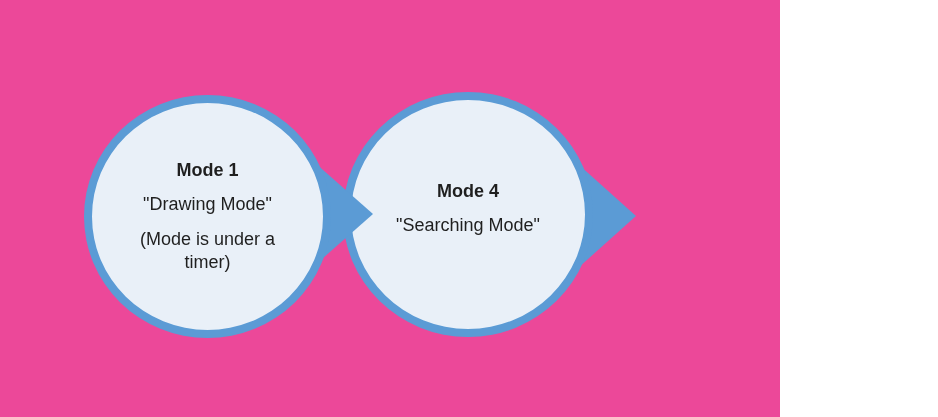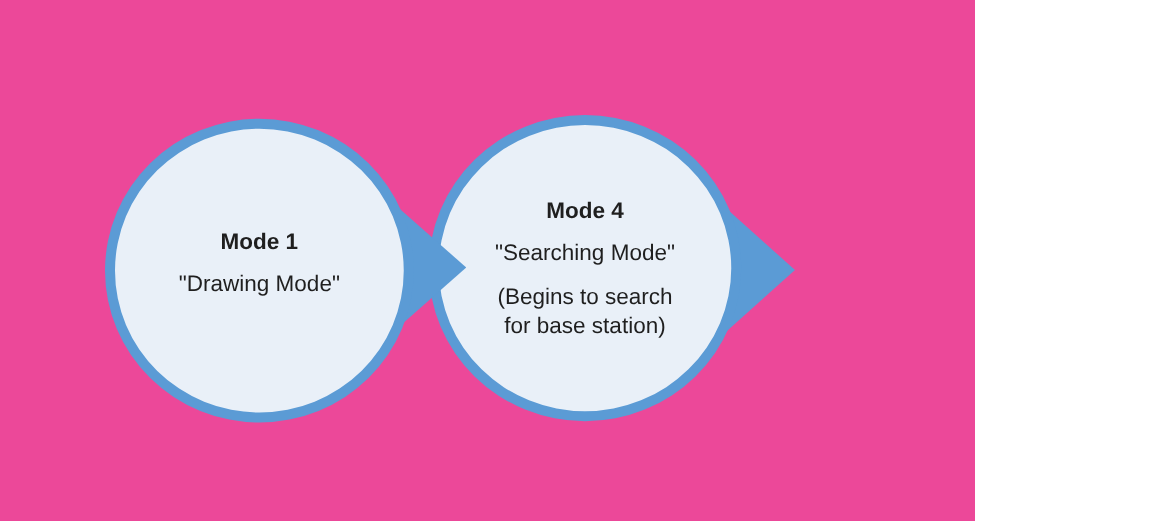--- a/index.html
+++ b/index.html
@@ -60,23 +60,23 @@
 <body>
 
 <div class="canvas">
 
   <div class="arrow arrow1"></div>
   <div class="arrow arrow2"></div>
 
   <div class="node-circle c1">
     <div class="node-title">Mode 1</div>
     <div class="node-subtitle">"Drawing Mode"</div>
+    <div class="node-desc">(Mode is under a
+timer)</div>
   </div>
 
   <div class="node-circle c2">
     <div class="node-title">Mode 4</div>
     <div class="node-subtitle">"Searching Mode"</div>
-    <div class="node-desc">(Begins to search
-for base station)</div>
   </div>
 
 
 </div>
 
 </body></html>

